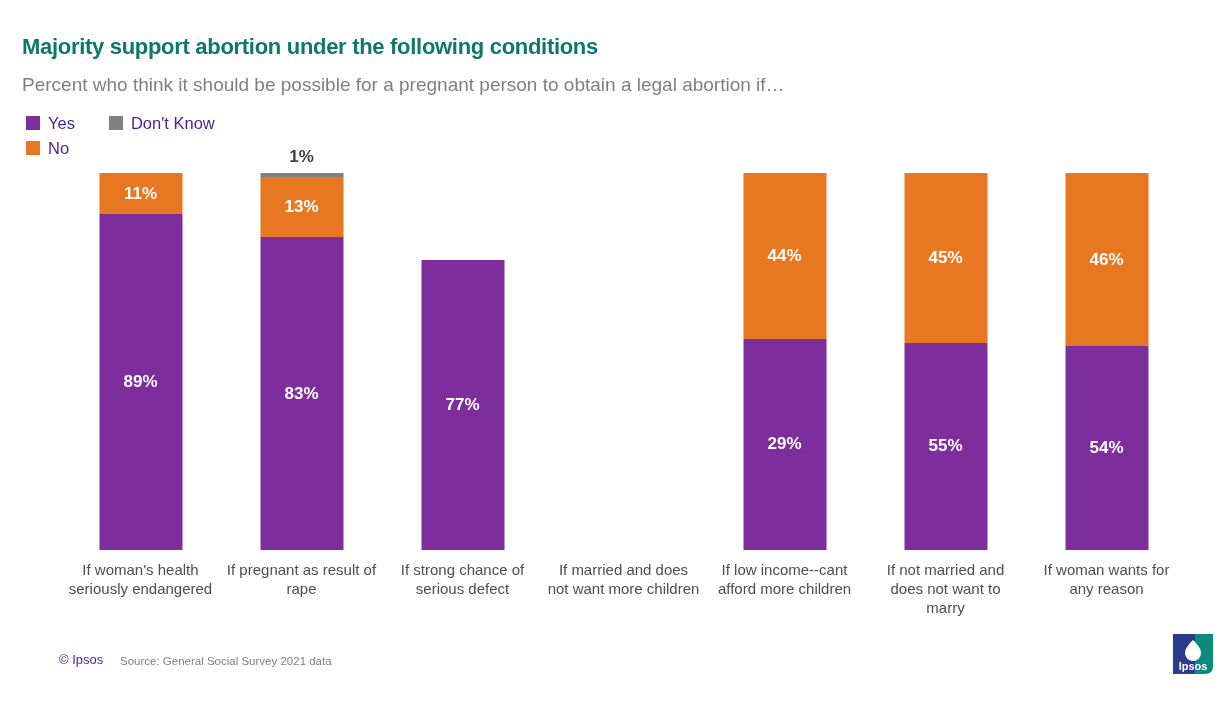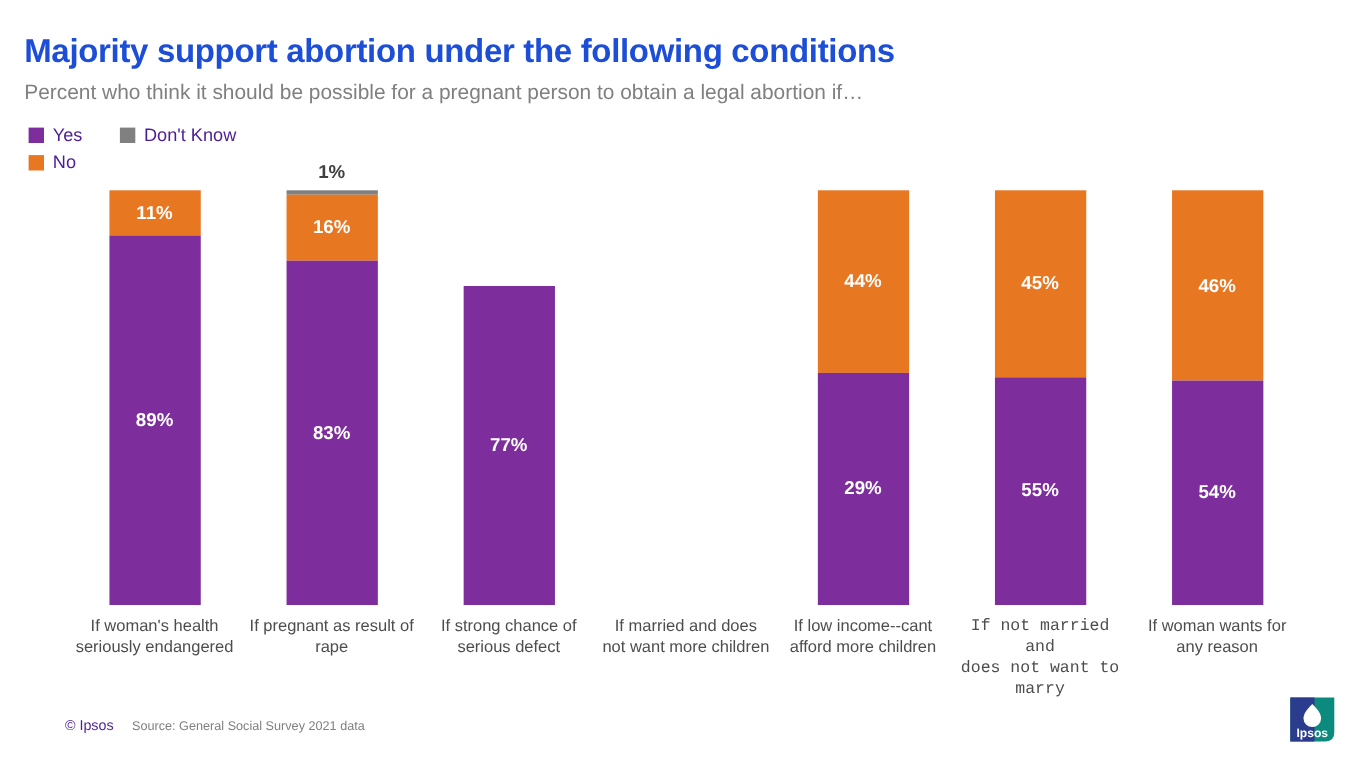--- a/index.html
+++ b/index.html
@@ -18,23 +18,23 @@
     background: #ffffff;
     overflow: hidden;
   }
 
   
   #title {
     position: absolute;
     left: 22px;
     top: 27px;
     width: 1160px;
-    font-size: 30px;
+    font-size: 22px;
     font-weight: bold;
-    color: #1d4ed8;
+    color: #0f766e;
     letter-spacing: -0.3px;
     line-height: 40px;
     white-space: nowrap;
   }
   #subtitle {
     position: absolute;
     left: 22px;
     top: 72px;
     width: 1160px;
     font-size: 19px;
@@ -196,21 +196,21 @@
             <span class="seg-label">89%</span>
           </div>
         </div>
       </div>
       <div class="col" style="left: 211px; width: 161px;">
         <div class="bar-stack">
           <div class="seg" style="height: 3.77px; background: rgb(128, 128, 128);">
             <span class="outside-label" style="bottom: 9.77px;">1%</span>
           </div>
           <div class="seg" style="height: 60.32px; background: rgb(232, 119, 34);">
-            <span class="seg-label">16%</span>
+            <span class="seg-label">13%</span>
           </div>
           <div class="seg" style="height: 312.91px; background: rgb(125, 46, 156);">
             <span class="seg-label">83%</span>
           </div>
         </div>
       </div>
       <div class="col" style="left: 372px; width: 161px;">
         <div class="bar-stack">
           <div class="seg" style="height: 290.29px; background: rgb(125, 46, 156);">
             <span class="seg-label">77%</span>
@@ -263,21 +263,21 @@
         <div>serious defect</div>
       </div>
       <div class="cat" style="left: 533px; width: 161px;">
         <div>If married and does</div>
         <div>not want more children</div>
       </div>
       <div class="cat" style="left: 694px; width: 161px;">
         <div>If low income--cant</div>
         <div>afford more children</div>
       </div>
-      <div class="cat" style="left: 855px; width: 161px; font-family: Liberation Mono, monospace;">
+      <div class="cat" style="left: 855px; width: 161px;">
         <div>If not married and</div>
         <div>does not want to</div>
         <div>marry</div>
       </div>
       <div class="cat" style="left: 1016px; width: 161px;">
         <div>If woman wants for</div>
         <div>any reason</div>
       </div>
     </div>
 

